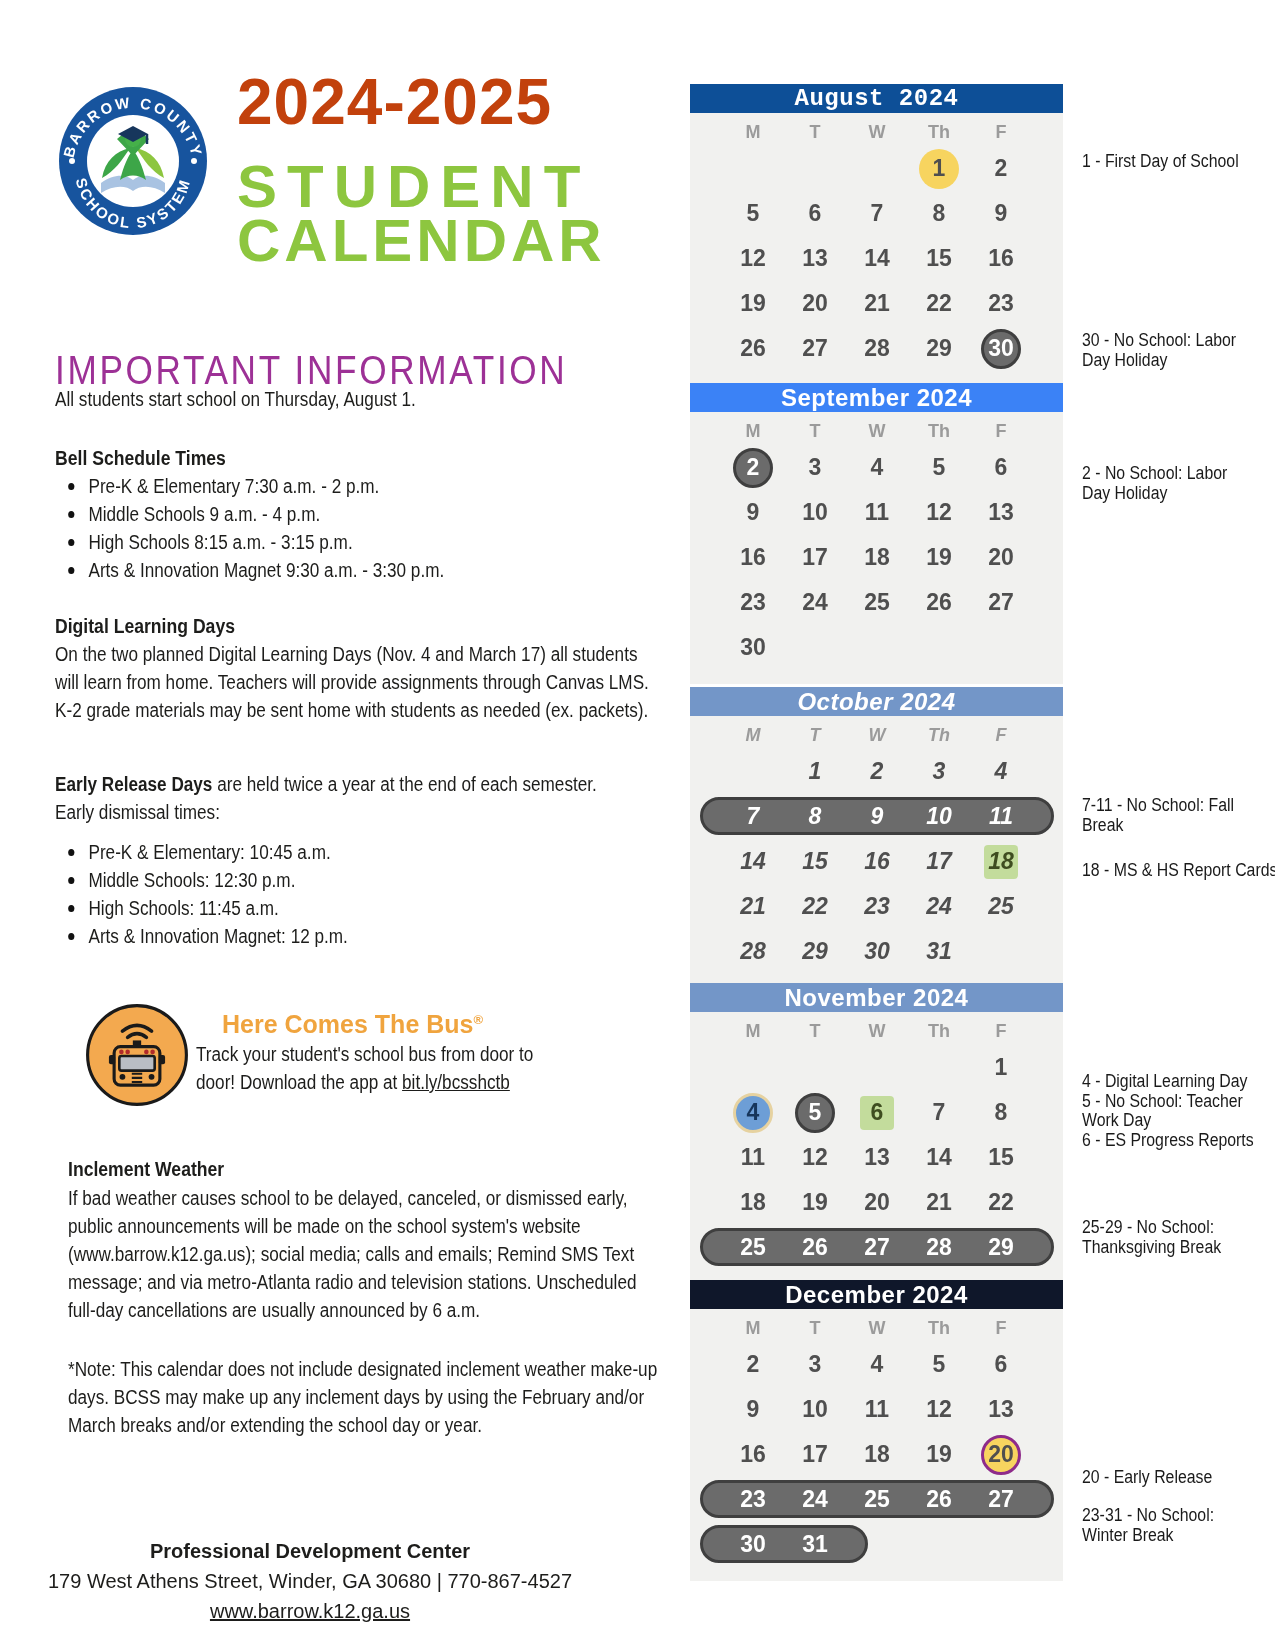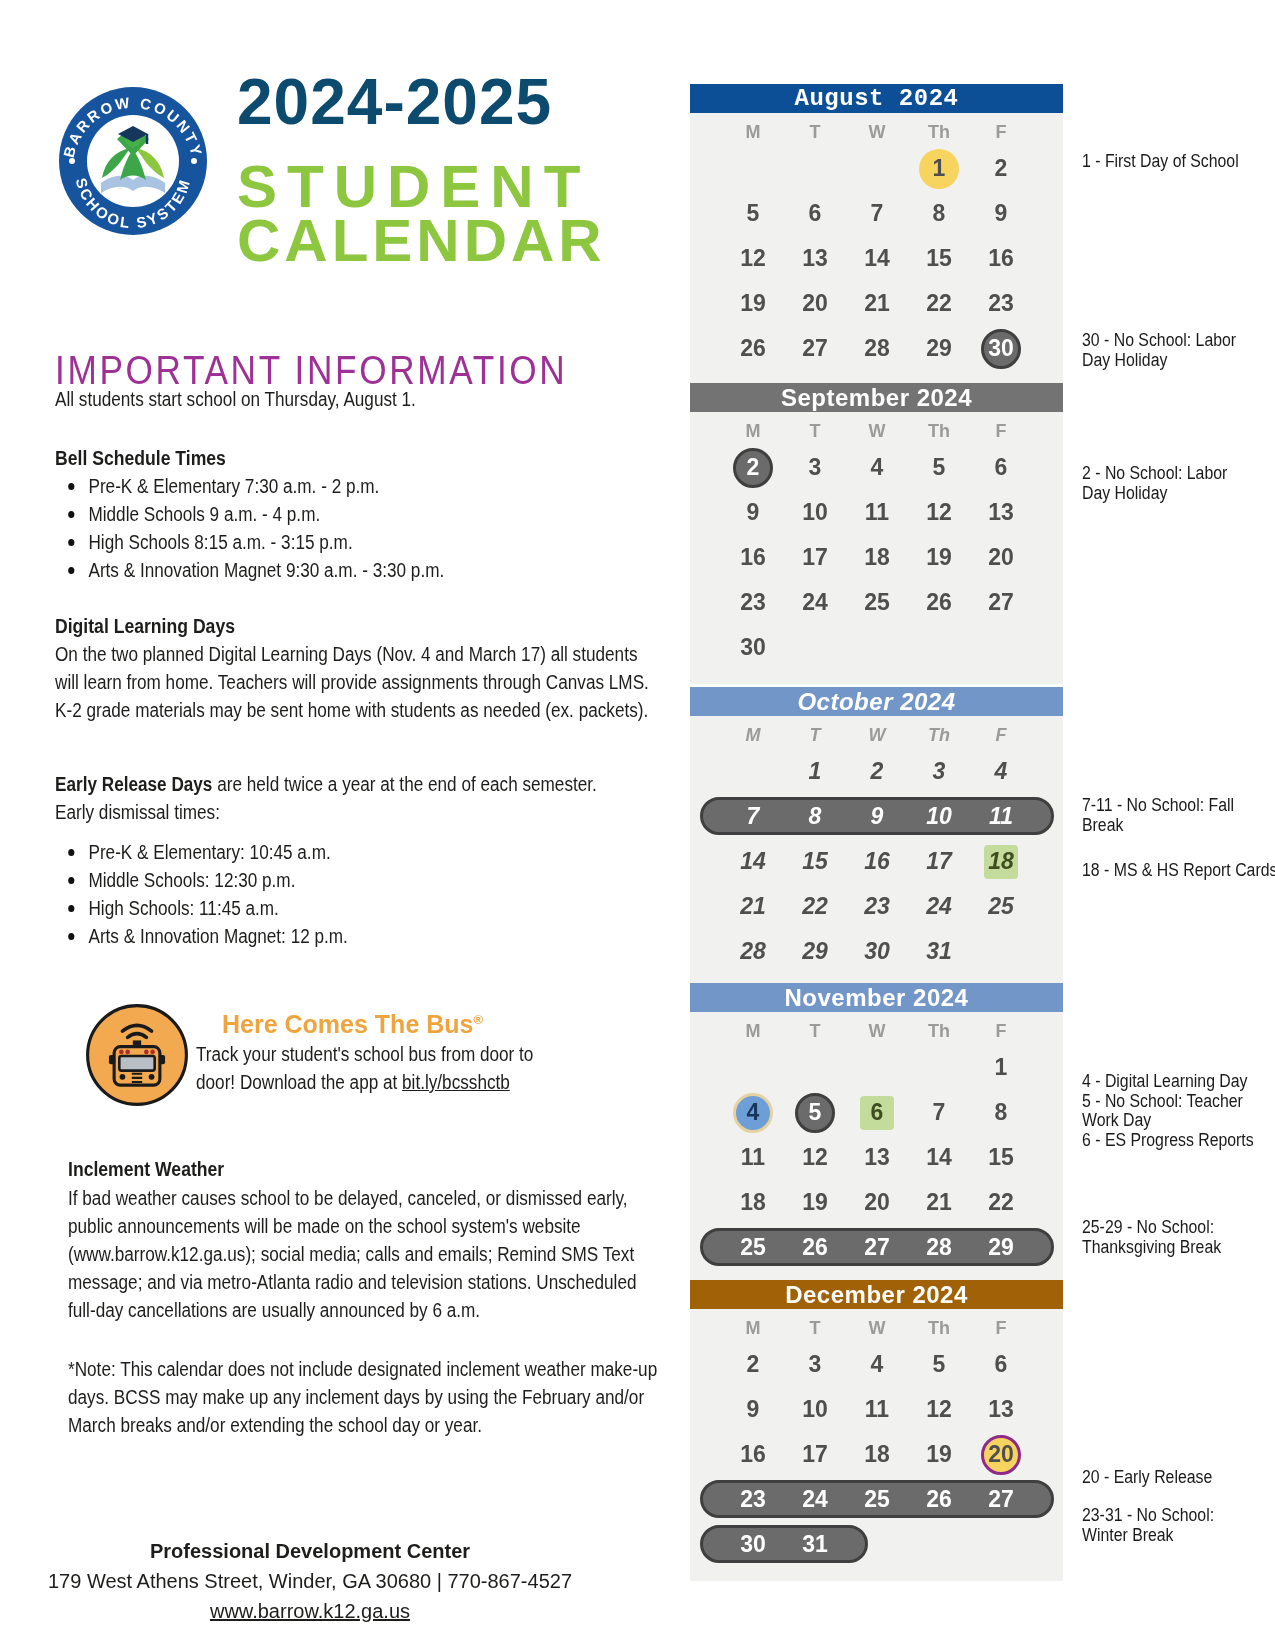--- a/index.html
+++ b/index.html
@@ -1,21 +1,21 @@
 <!DOCTYPE html>
 <html><head>
 <meta charset="utf-8">
 <style>
   html,body{margin:0;padding:0;}
   body{width:1275px;height:1650px;background:#ffffff;position:relative;overflow:hidden;
        font-family:"Liberation Sans",sans-serif;color:#1d1d1b;}
   .abs{position:absolute;}
   .cond{transform:scaleX(0.88);transform-origin:0 0;}
   
-  .title-green{font-size:64px;font-weight:bold;color:#0c4a6e;letter-spacing:1px;line-height:1;}
+  .title-green{font-size:64px;font-weight:bold;color:#c2410c;letter-spacing:1px;line-height:1;}
   .title-light{font-size:60px;font-weight:bold;color:#8dc63f;line-height:1;}
   .imp-heading{font-size:40px;font-weight:400;color:#9d3196;letter-spacing:3px;white-space:nowrap;}
   .body-txt{font-size:19.5px;line-height:28px;}
   .sec-head{font-size:20px;font-weight:bold;line-height:28px;}
   ul.blist{list-style:none;margin:0;padding:0;}
   ul.blist li{position:relative;padding-left:38px;font-size:19.5px;line-height:28px;}
   ul.blist li::before{content:"";position:absolute;left:15px;top:11px;width:7px;height:7px;border-radius:50%;background:#111;}
   .bus-head{font-size:25px;font-weight:bold;color:#f0a43e;white-space:nowrap;}
   .bus-head sup{font-size:13px;}
   a.plain{color:#1d1d1b;text-decoration:underline;}
@@ -179,21 +179,21 @@
           <div class="day">27</div>
           <div class="day">28</div>
           <div class="day">29</div>
           <div class="day">
             <div class="mk gray">30</div>
           </div>
         </div>
       </div>
     </div>
     <div class="month" style="top: 383px;">
-      <div class="month-header" style="background: #737373;">September 2024</div>
+      <div class="month-header" style="background: #3b82f6;">September 2024</div>
       <div class="month-body">
         <div class="weekday-row">
           <div class="weekday">M</div>
           <div class="weekday">T</div>
           <div class="weekday">W</div>
           <div class="weekday">Th</div>
           <div class="weekday">F</div>
         </div>
         <div class="week">
           <div class="day">
@@ -332,21 +332,21 @@
           <div class="pill" style="left: 10px; width: 354px;"></div>
           <div class="day inpill">25</div>
           <div class="day inpill">26</div>
           <div class="day inpill">27</div>
           <div class="day inpill">28</div>
           <div class="day inpill">29</div>
         </div>
       </div>
     </div>
     <div class="month" style="top: 1280px;">
-      <div class="month-header" style="background: #a16207;">December 2024</div>
+      <div class="month-header" style="background: #0f172a;">December 2024</div>
       <div class="month-body">
         <div class="weekday-row">
           <div class="weekday">M</div>
           <div class="weekday">T</div>
           <div class="weekday">W</div>
           <div class="weekday">Th</div>
           <div class="weekday">F</div>
         </div>
         <div class="week">
           <div class="day">2</div>

